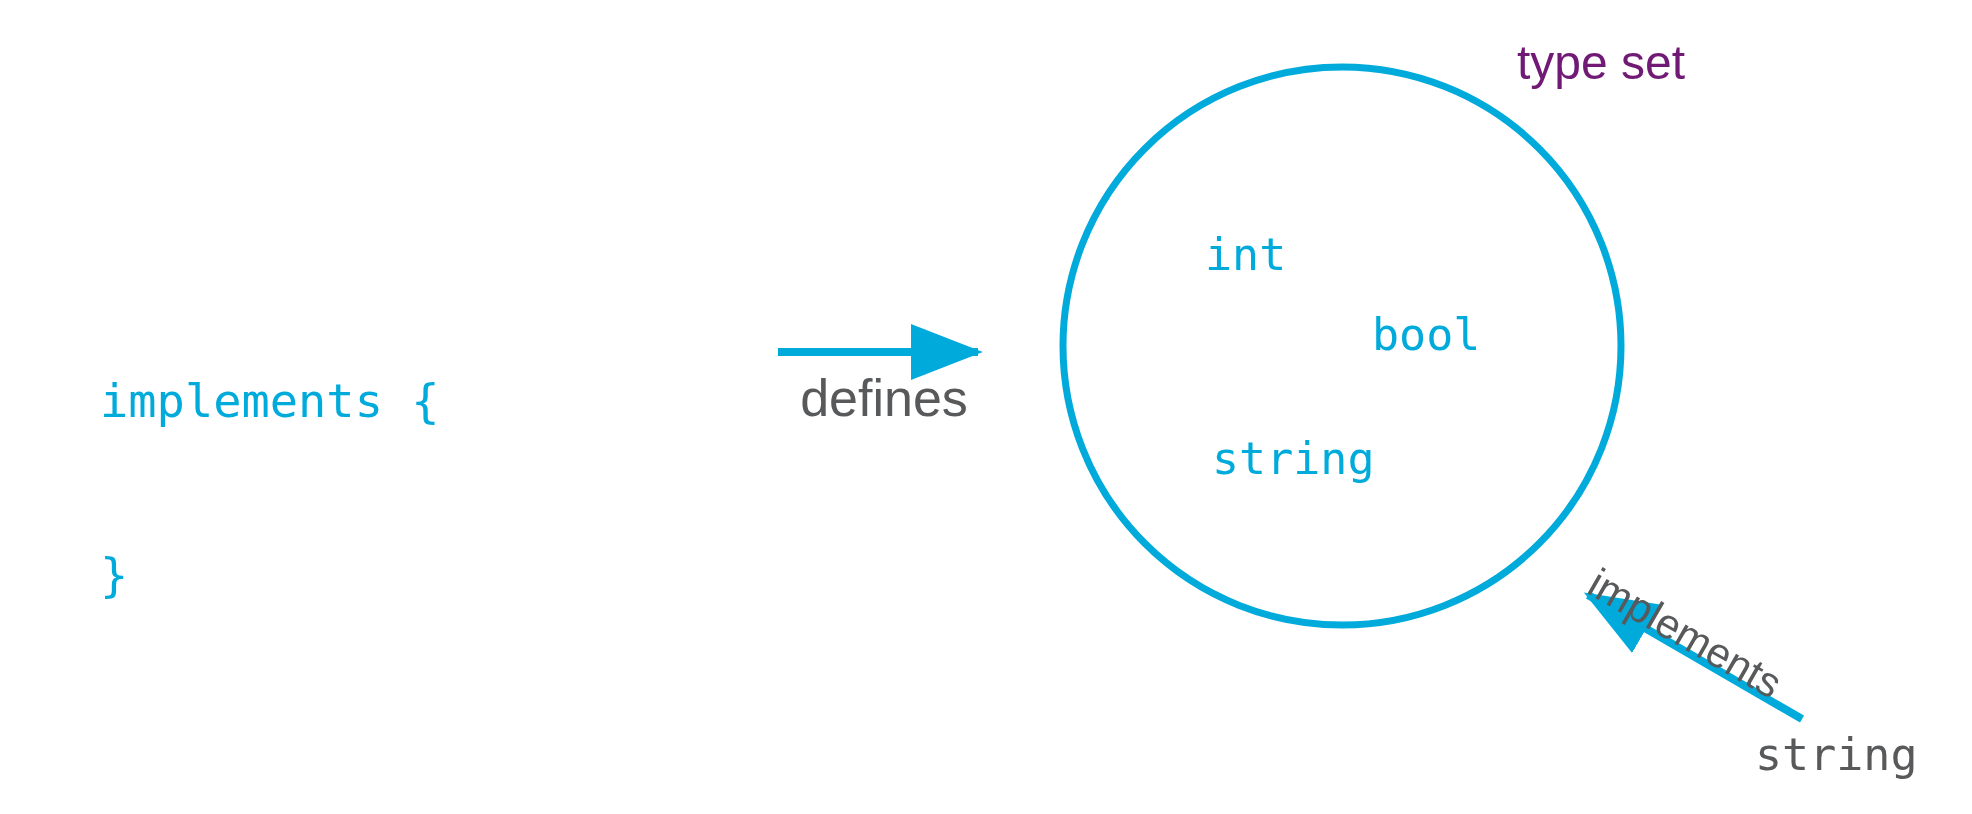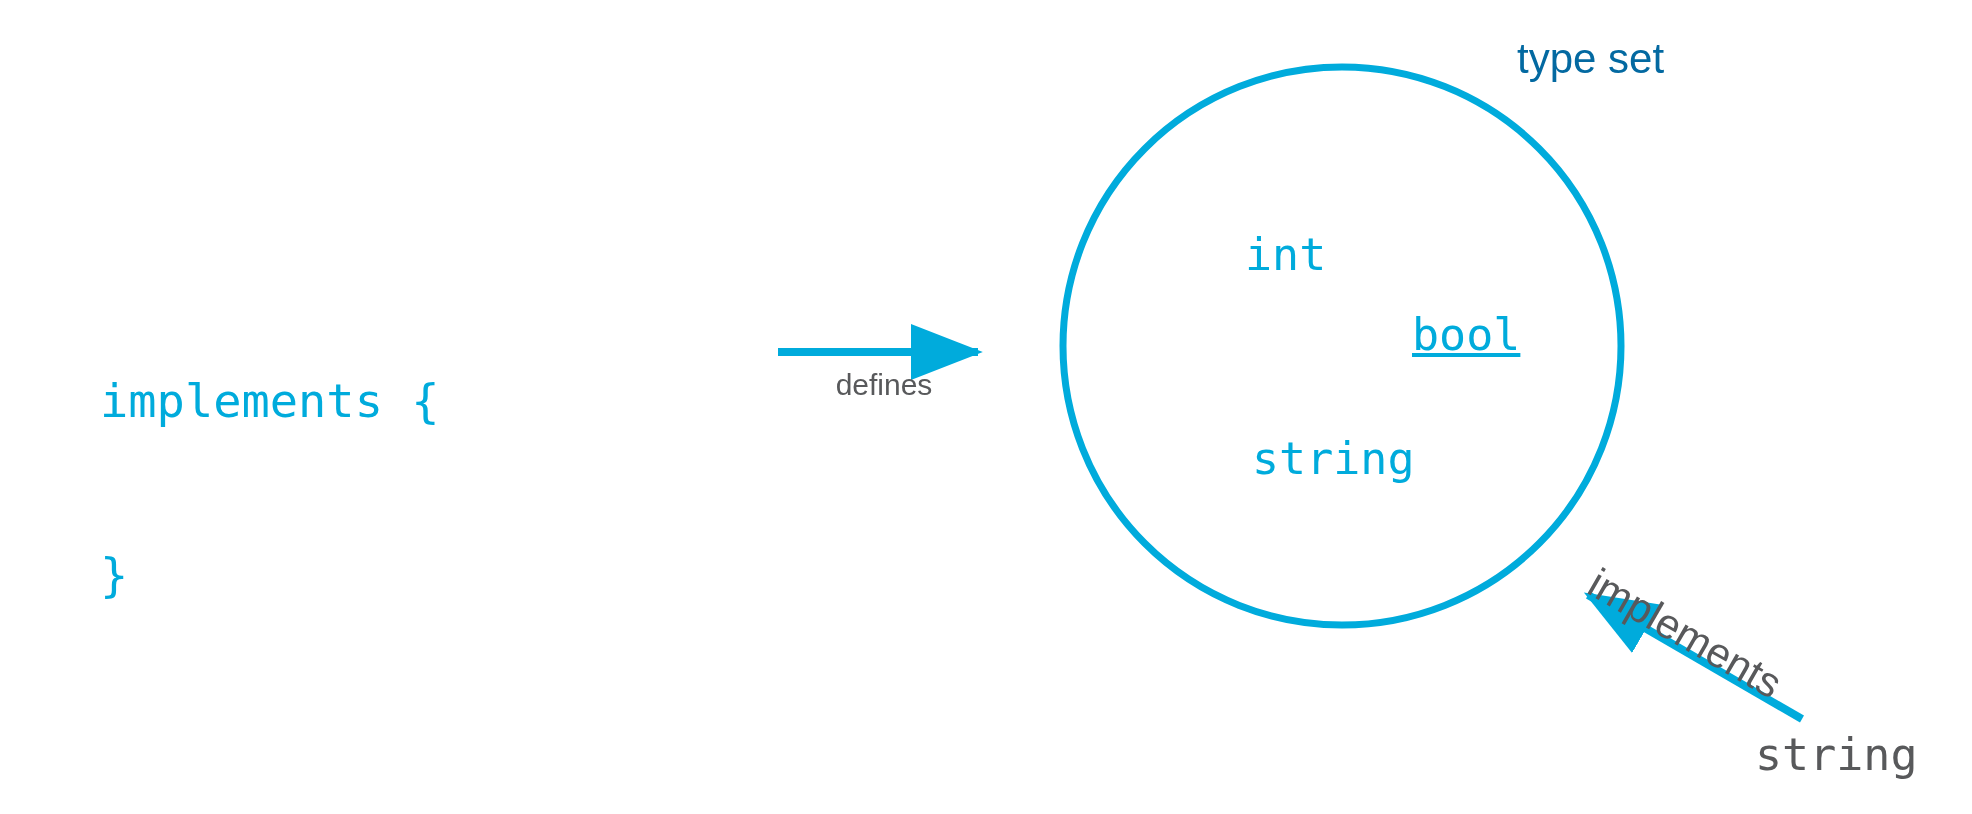--- a/index.html
+++ b/index.html
@@ -53,39 +53,38 @@
     white-space: pre;
   }
 
   
   #defines-label {
     left: 776px;
     top: 368px;
     width: 216px;
     text-align: center;
     color: #58595B;
-    font-size: 30px;
+    font-size: 52px;
   }
 
   
   #type-set-label {
     left: 1517px;
     top: 35px;
-    color: #0369a1;
-    font-size: 42px;
+    color: #701a75;
+    font-size: 48px;
   }
 
   
   .member {
     color: #00ABDC;
     font-size: 45px;
-    margin-left: 40px;
   }
   #member-int    { left: 1205px; top: 228px; }
-  #member-bool   { left: 1372px; top: 308px; text-decoration: underline; }
+  #member-bool   { left: 1372px; top: 308px; }
   #member-string { left: 1212px; top: 432px; }
 
   
   #implements-label {
     left: 1592px;
     top: 556px;
     color: #58595B;
     font-size: 42px;
     transform: rotate(30deg);
     transform-origin: 0% 50%;

